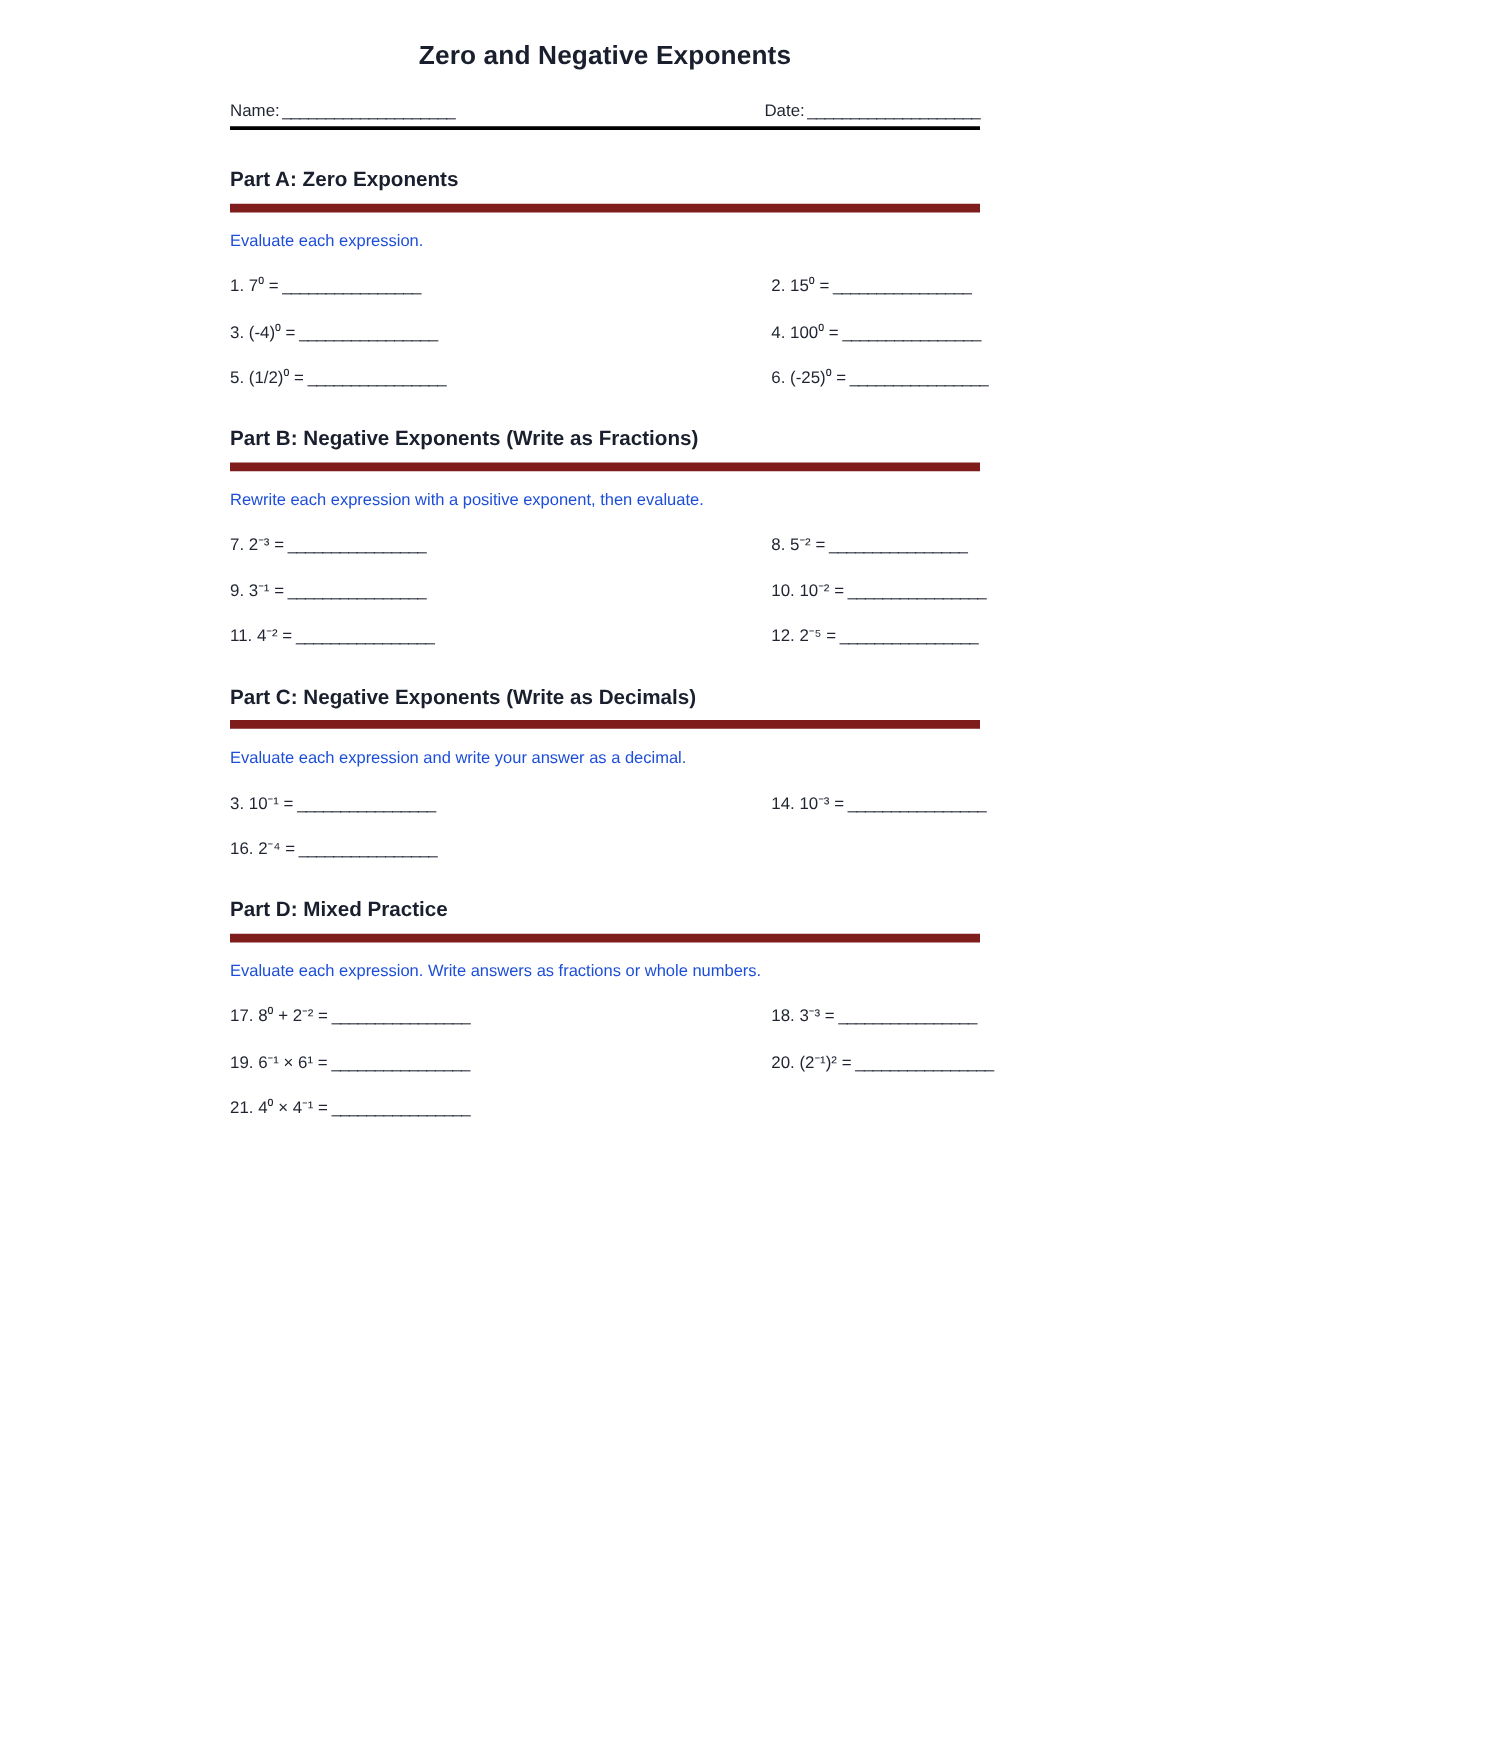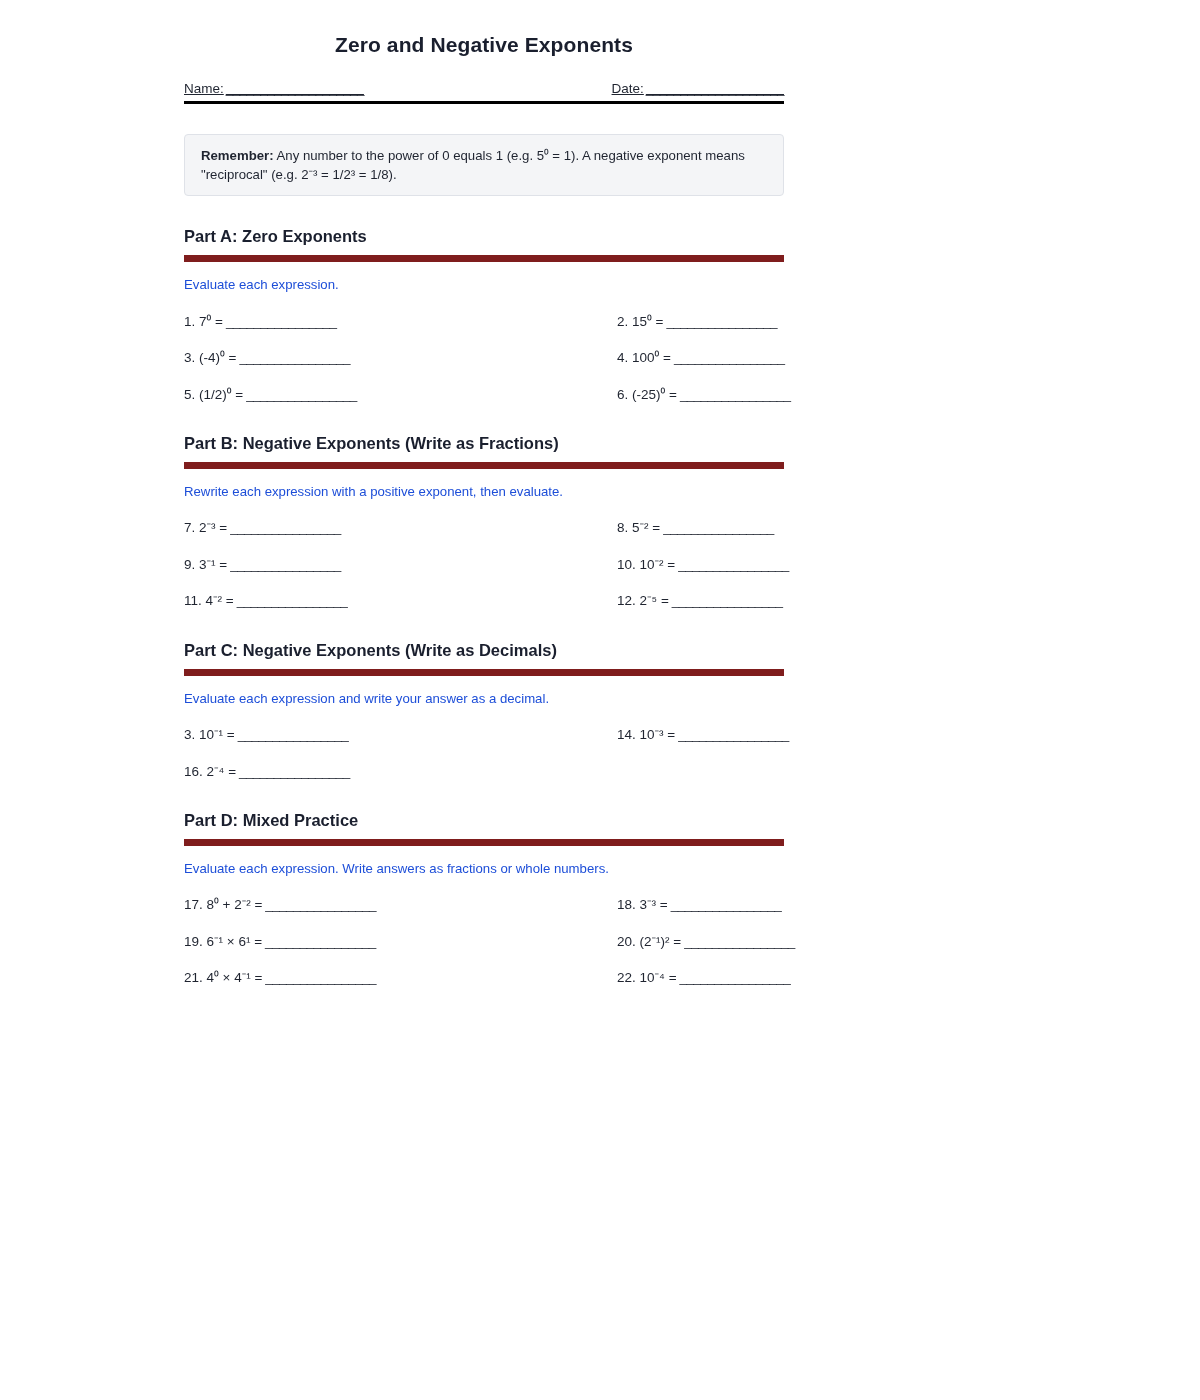--- a/index.html
+++ b/index.html
@@ -30,21 +30,20 @@
     margin: 6px 0 24px 0;
     line-height: 1.2;
   }
   .idline {
     display: flex;
     justify-content: space-between;
     align-items: flex-end;
     font-size: 13.5px;
     color: #1f2430;
     margin-bottom: 5px;
-    text-decoration: underline;
   }
   .idline .field {
     display: flex;
     align-items: baseline;
     white-space: nowrap;
   }
   .idline .field .fieldlabel { margin-right: 2px; }
   .blank-underscores {
     font-family: "Liberation Sans", sans-serif;
     letter-spacing: -0.6px;
@@ -110,23 +109,20 @@
       <span class="blank-underscores">____________________</span>
     </div>
     <div class="field">
       <span class="fieldlabel">Date:</span>
       <span class="blank-underscores">____________________</span>
     </div>
   </div>
 
   <hr class="header-rule">
 
-  <div class="remember-box">
-    <span class="lead">Remember:</span><span> Any number to the power of 0 equals 1 (e.g. 5⁰ = 1). A negative exponent means "reciprocal" (e.g. 2⁻³ = 1/2³ = 1/8).</span>
-  </div>
 
   <div class="section">
     <h2 class="section-heading">Part A: Zero Exponents</h2>
     <p class="section-instructions">Evaluate each expression.</p>
     <div class="problem-grid">
       <div class="problem"><span class="ptext">1. 7⁰ =</span><span class="blank-underscores">________________</span></div>
       <div class="problem"><span class="ptext">2. 15⁰ =</span><span class="blank-underscores">________________</span></div>
       <div class="problem"><span class="ptext">3. (-4)⁰ =</span><span class="blank-underscores">________________</span></div>
       <div class="problem"><span class="ptext">4. 100⁰ =</span><span class="blank-underscores">________________</span></div>
       <div class="problem"><span class="ptext">5. (1/2)⁰ =</span><span class="blank-underscores">________________</span></div>
@@ -159,17 +155,16 @@
 
   <div class="section partD">
     <h2 class="section-heading">Part D: Mixed Practice</h2>
     <p class="section-instructions">Evaluate each expression. Write answers as fractions or whole numbers.</p>
     <div class="problem-grid">
       <div class="problem"><span class="ptext">17. 8⁰ + 2⁻² =</span><span class="blank-underscores">________________</span></div>
       <div class="problem"><span class="ptext">18. 3⁻³ =</span><span class="blank-underscores">________________</span></div>
       <div class="problem"><span class="ptext">19. 6⁻¹ × 6¹ =</span><span class="blank-underscores">________________</span></div>
       <div class="problem"><span class="ptext">20. (2⁻¹)² =</span><span class="blank-underscores">________________</span></div>
       <div class="problem"><span class="ptext">21. 4⁰ × 4⁻¹ =</span><span class="blank-underscores">________________</span></div>
-      <div class="problem"><span class="ptext">22. 10⁻⁴ =</span><span class="blank-underscores">________________</span></div>
     </div>
   </div>
 
 </div>
 
 </body></html>

